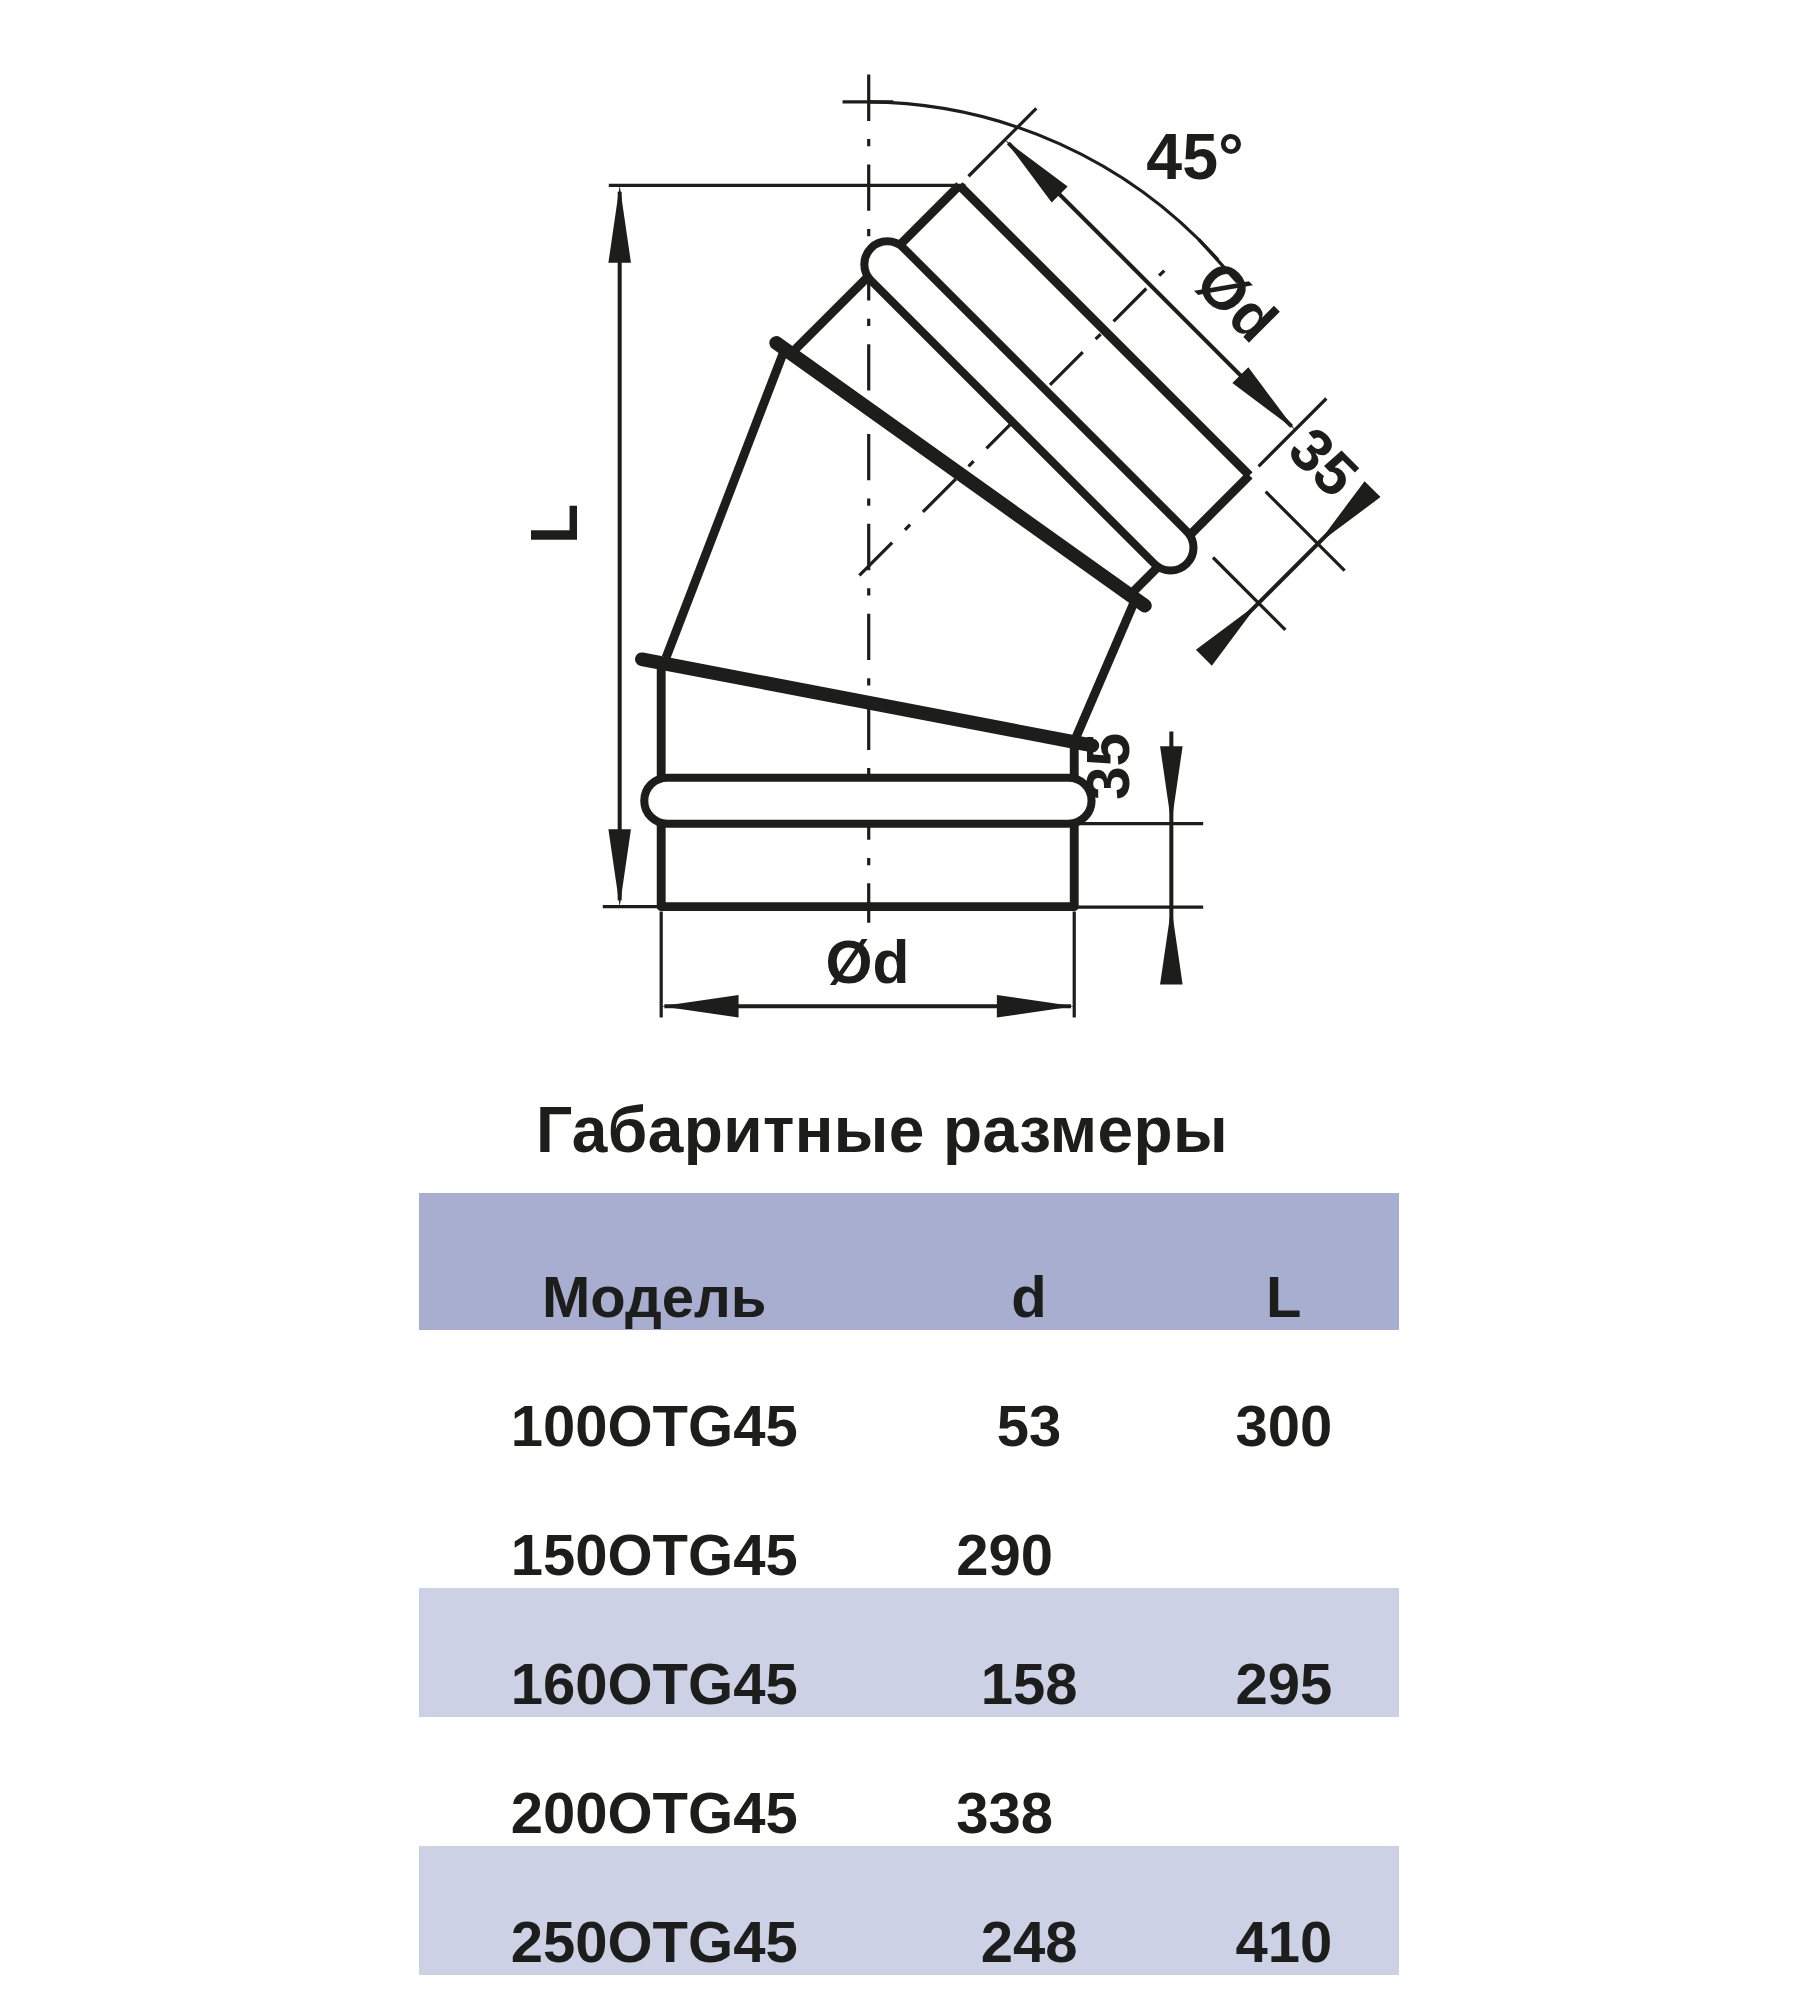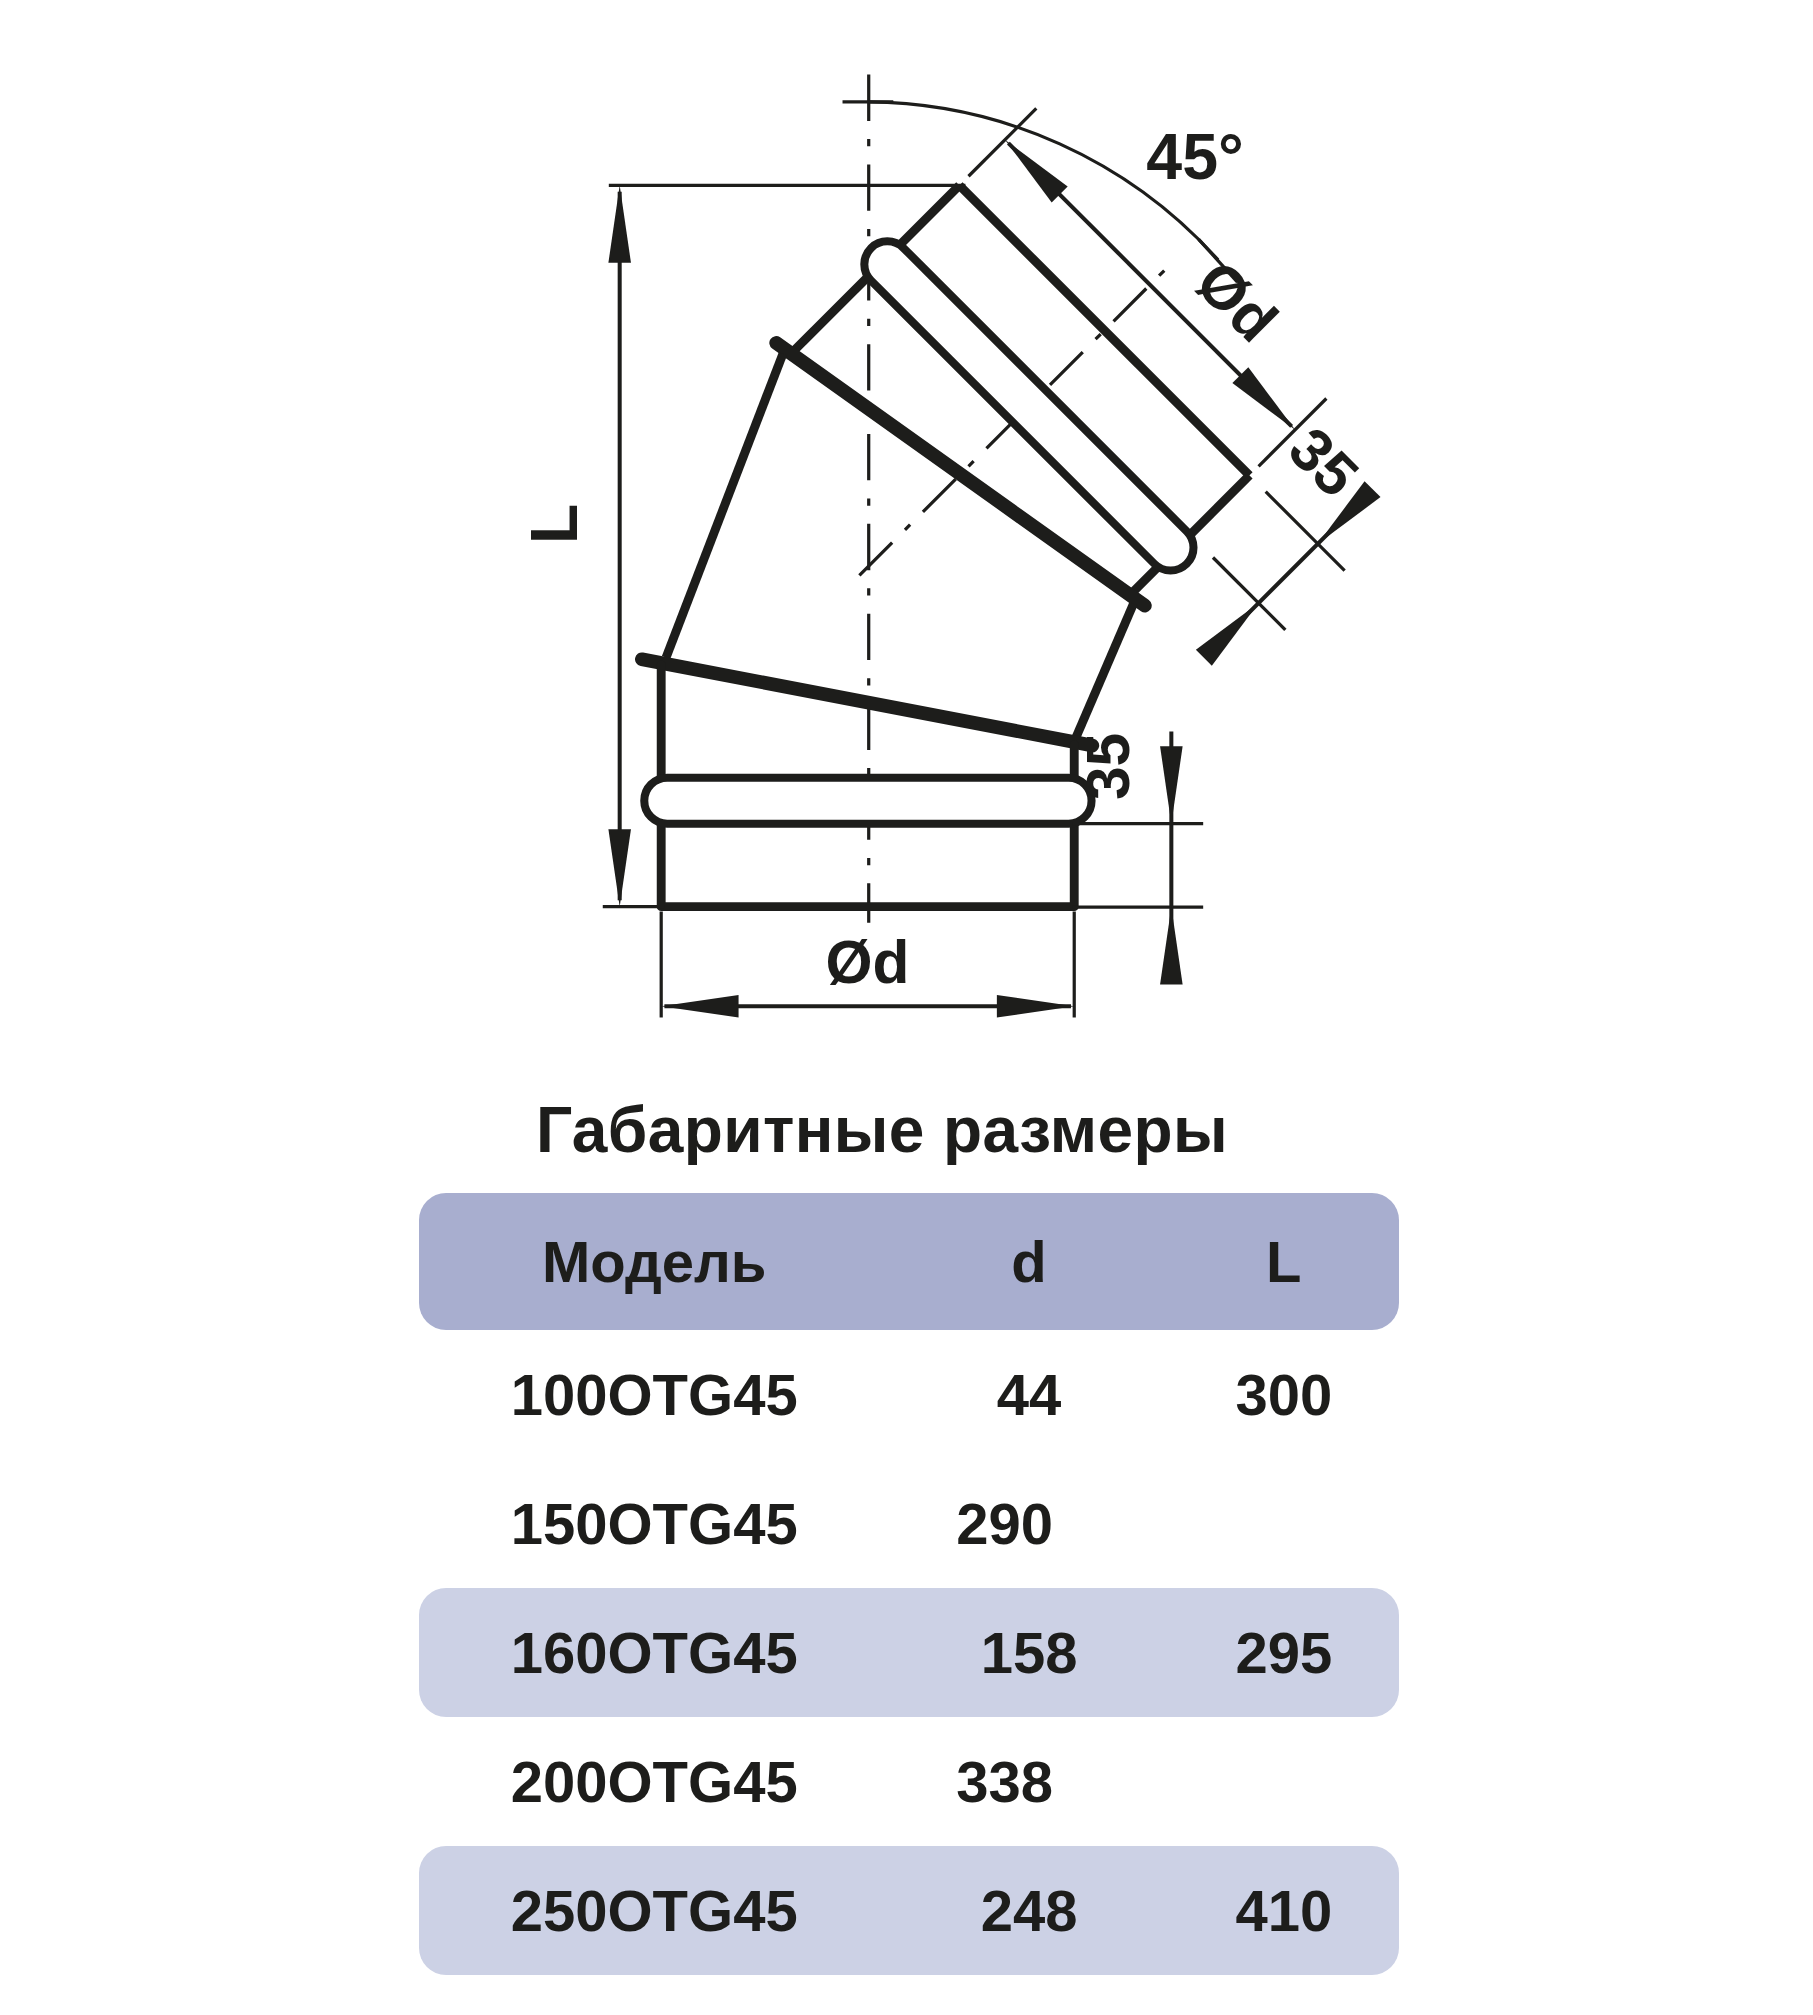--- a/index.html
+++ b/index.html
@@ -6,21 +6,21 @@
   body{font-family:"Liberation Sans", sans-serif;color:#1d1d1b;position:relative;}
   .drawing{position:absolute;left:0;top:0;}
   svg text{fill:#1d1d1b;font-family:"Liberation Sans", sans-serif;font-weight:bold;}
   .section-title{
     position:absolute;left:0;top:1093px;width:1764px;
     text-align:center;font-size:64px;font-weight:bold;letter-spacing:0.4px;
   }
   .dim-table{
     position:absolute;left:419px;top:1193px;width:980px;
   }
-  .t-row{display:flex;align-items:center;width:100%;border-radius:27px;}
+  .t-row{display:flex;align-items:flex-end;width:100%;}
   .t-head{height:137px;background:#a8aecf;}
   .t-data{height:129px;background:#ffffff;}
   .t-data.alt{background:#ccd1e5;}
   .t-cell{font-size:58px;font-weight:bold;text-align:center;}
   .c0{width:48%;}
   .c1{width:28.5%;}
   .c2{width:23.5%;}
 </style>
 </head>
 <body>
@@ -90,21 +90,21 @@
 
 <div class="dim-table">
   <div class="t-row t-head">
     <div class="t-cell c0">Модель</div>
     <div class="t-cell c1">d</div>
     <div class="t-cell c2">L</div>
   </div>
   <div id="table-body">
       <div class="t-row t-data">
         <div class="t-cell c0">100OTG45</div>
-        <div class="t-cell c1">44</div>
+        <div class="t-cell c1">53</div>
         <div class="t-cell c2">300</div>
       </div>
       <div class="t-row t-data">
         <div class="t-cell c0">150OTG45</div>
         <div class="t-cell c2">290</div>
       </div>
       <div class="t-row t-data alt">
         <div class="t-cell c0">160OTG45</div>
         <div class="t-cell c1">158</div>
         <div class="t-cell c2">295</div>

